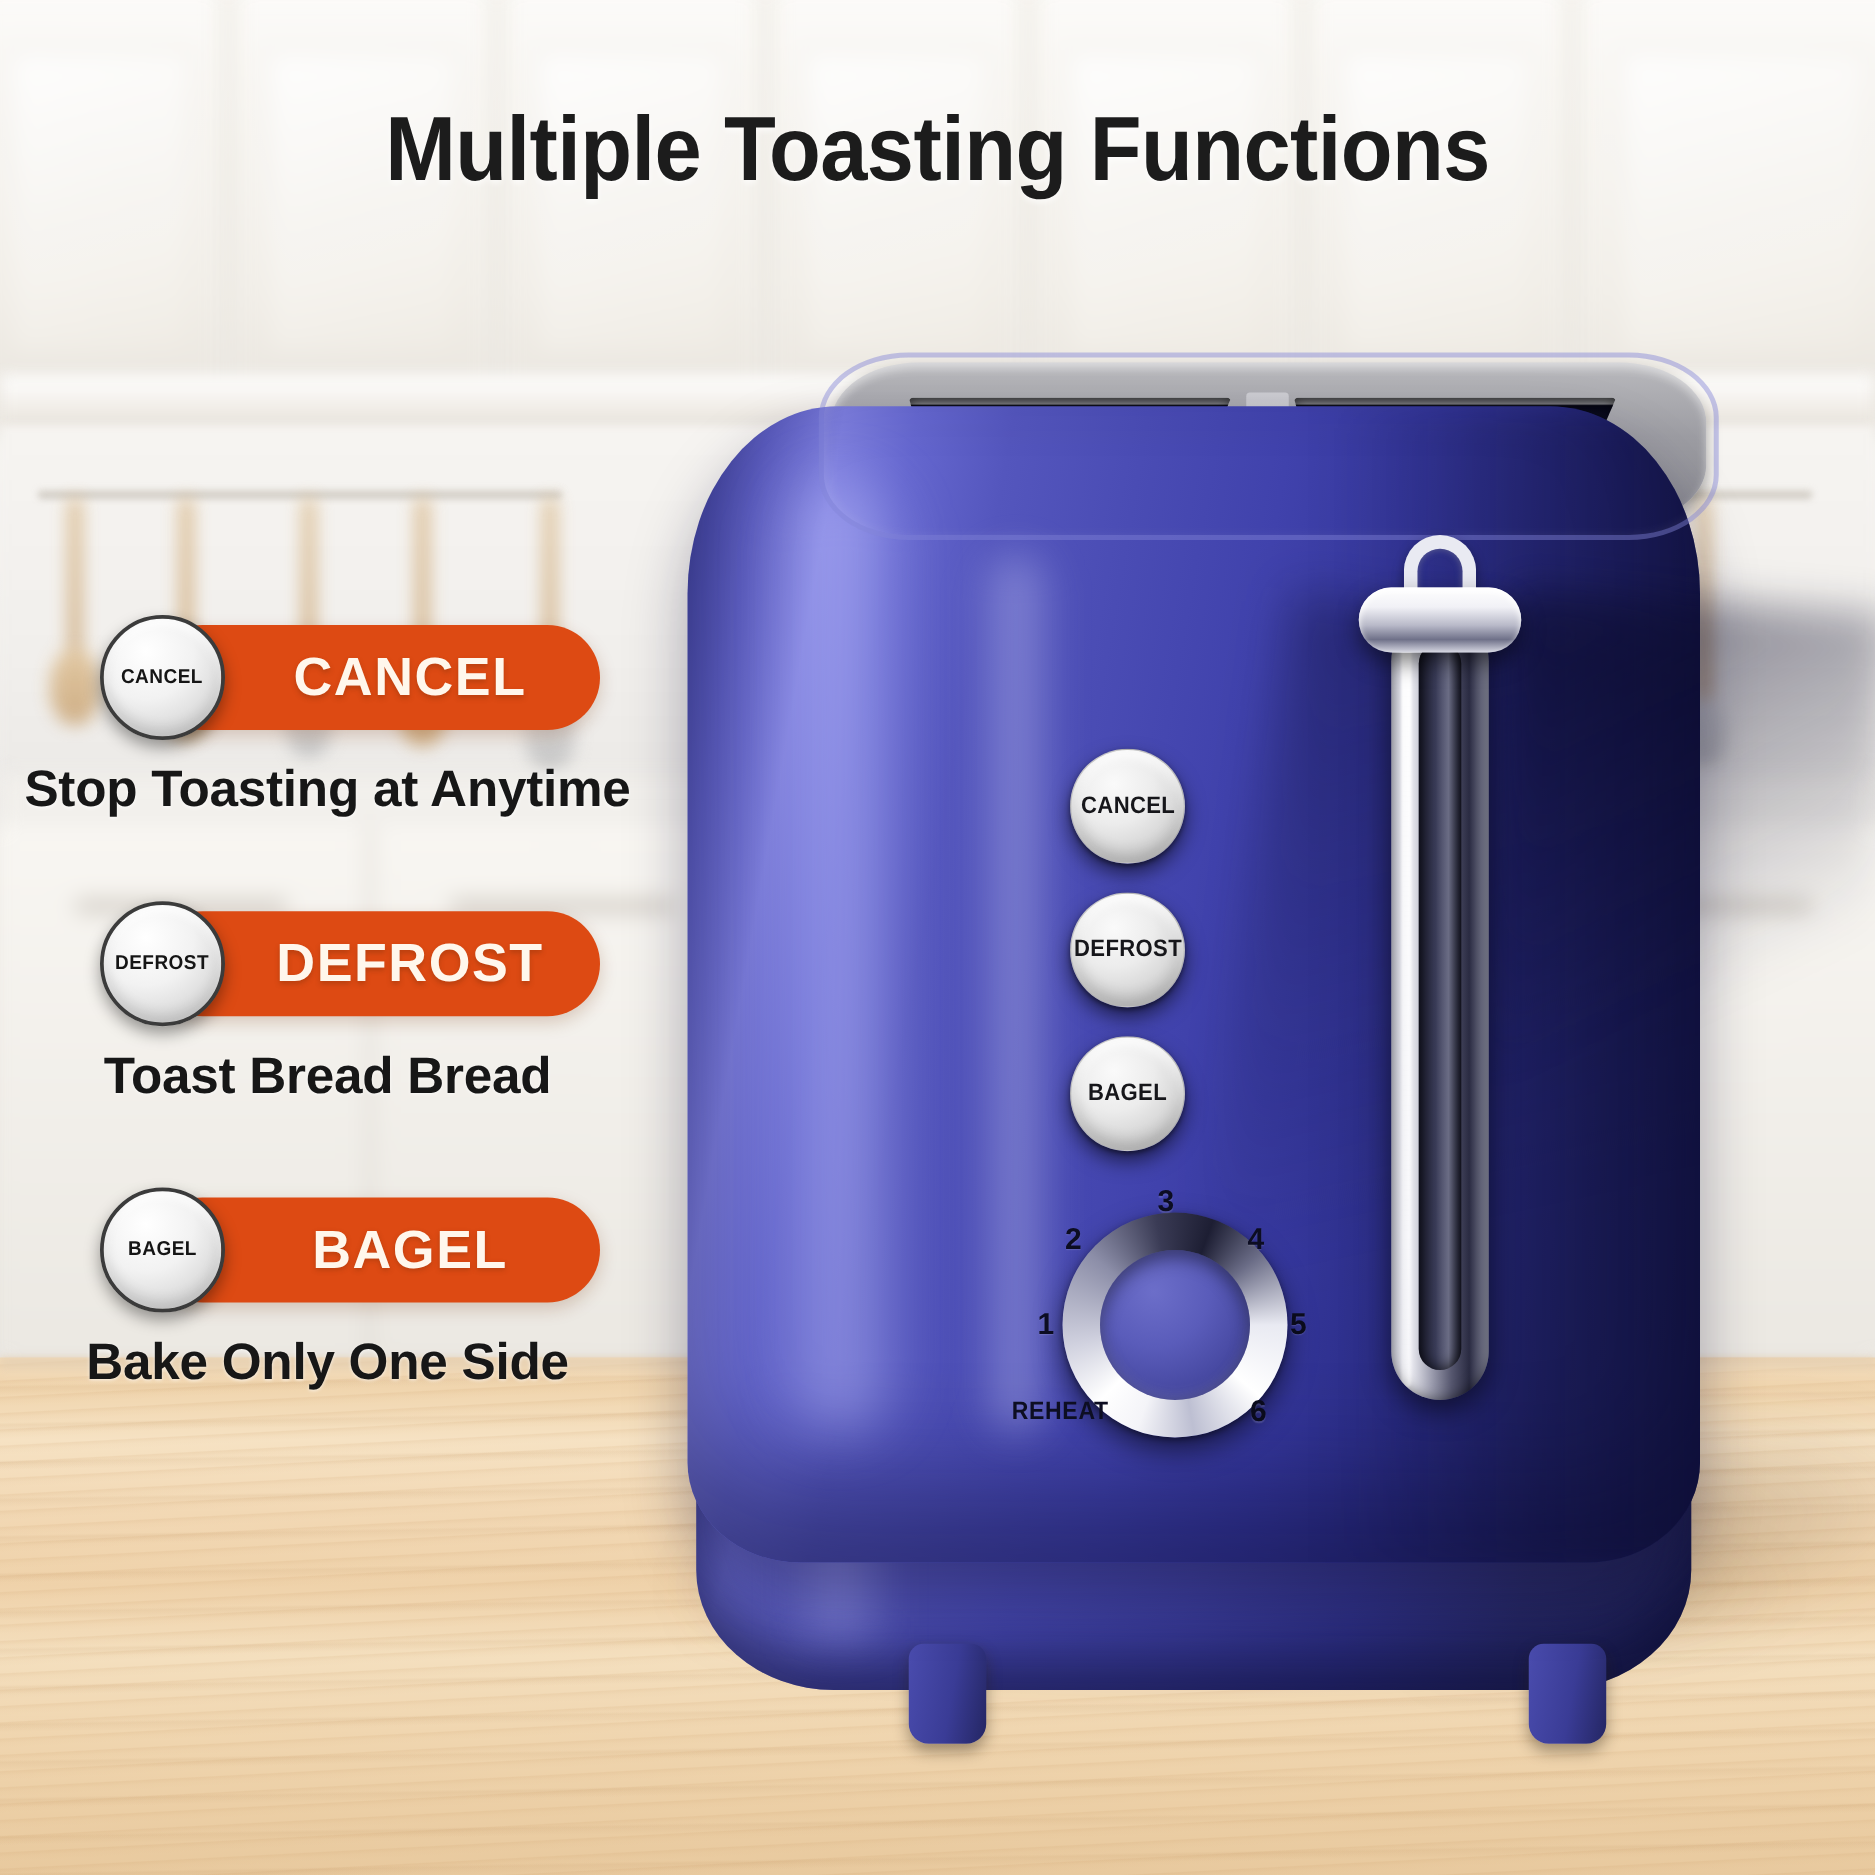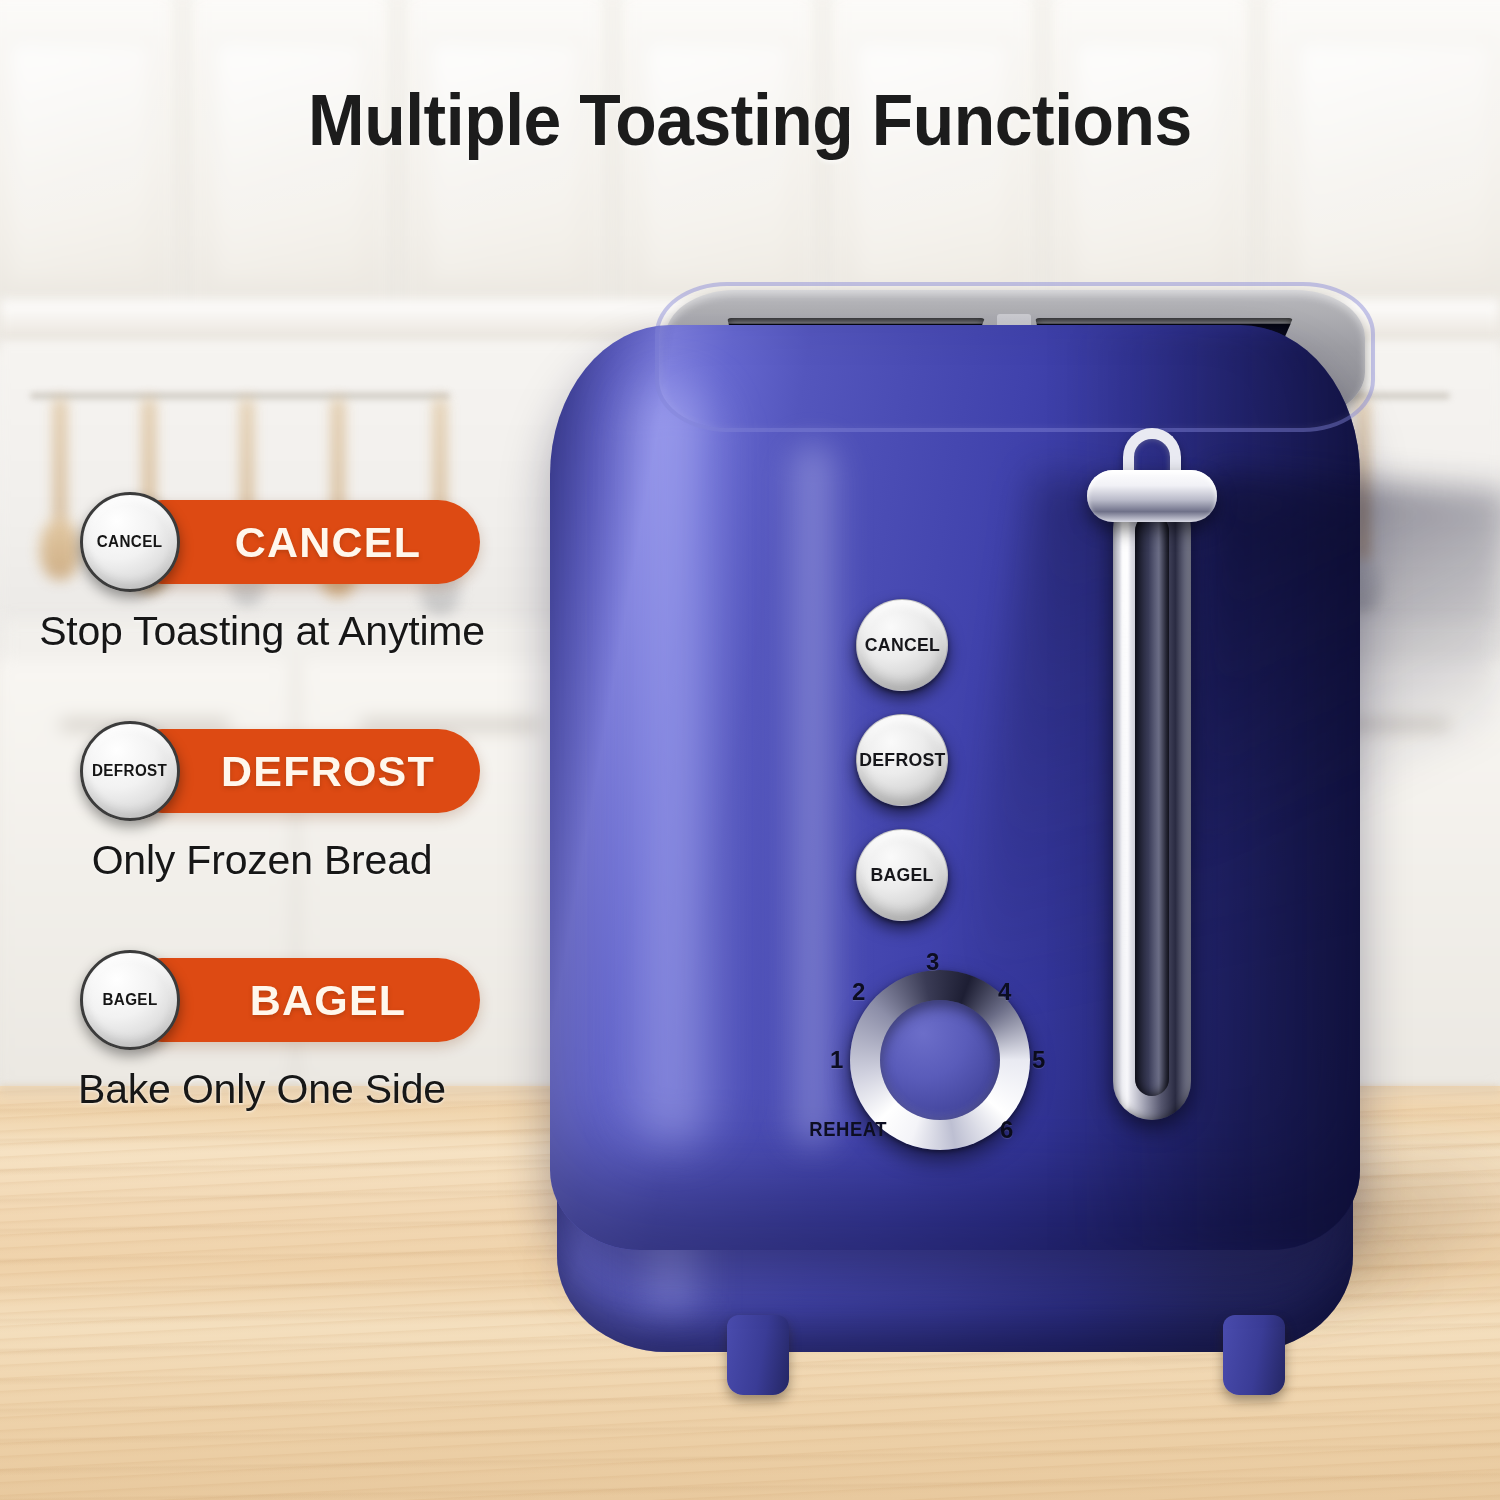--- a/index.html
+++ b/index.html
@@ -170,21 +170,21 @@
     display:flex; align-items:center; justify-content:center;
     z-index:3;
   }
   .chip span {
     font-size:16px; font-weight:bold; color:#151515;
     letter-spacing:.4px; transform:scaleX(.95);
   }
   .caption {
     position:absolute; left:0; top:108px; width:520px;
     text-align:center;
-    font-size:41px; color:#171717; font-weight:normal;
+    font-size:41px; color:#171717; font-weight:bold;
     letter-spacing:-.2px;
     text-shadow:0 1px 3px rgba(255,255,255,.7);
     white-space:nowrap;
   }
 
   
   .toaster { position:absolute; left:505px; top:280px; width:900px; height:1050px; }
 
   .body {
     position:absolute; left:45px; top:45px; width:810px; height:925px;
@@ -484,21 +484,21 @@
     <div class="caption">Stop Toasting at Anytime</div>
   </div>
 
   <div class="feature" style="left:2px; top:729px;">
     <div class="pill">
       <span class="pill-label">DEFROST</span>
     </div>
     <div class="chip">
       <span>DEFROST</span>
     </div>
-    <div class="caption">Only Frozen Bread</div>
+    <div class="caption">Toast Bread Bread</div>
   </div>
 
   <div class="feature" style="left:2px; top:958px;">
     <div class="pill">
       <span class="pill-label">BAGEL</span>
     </div>
     <div class="chip">
       <span>BAGEL</span>
     </div>
     <div class="caption">Bake Only One Side</div>

